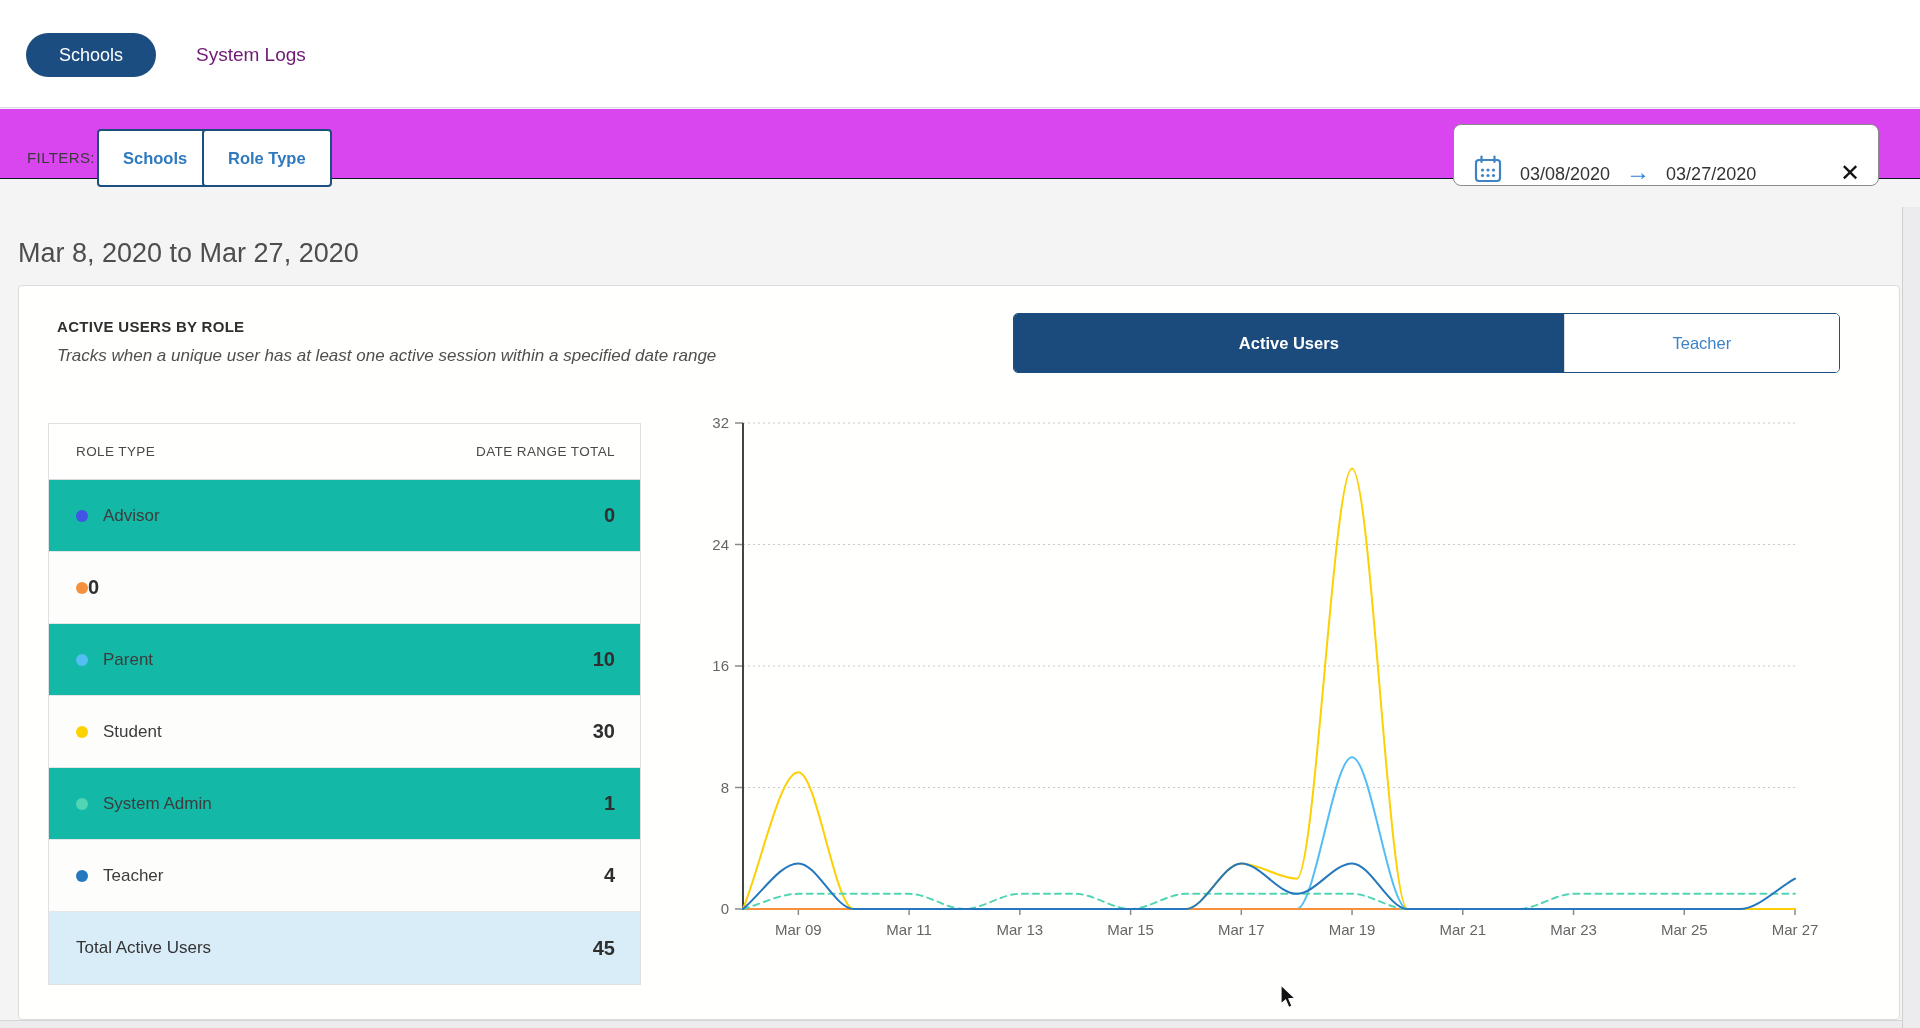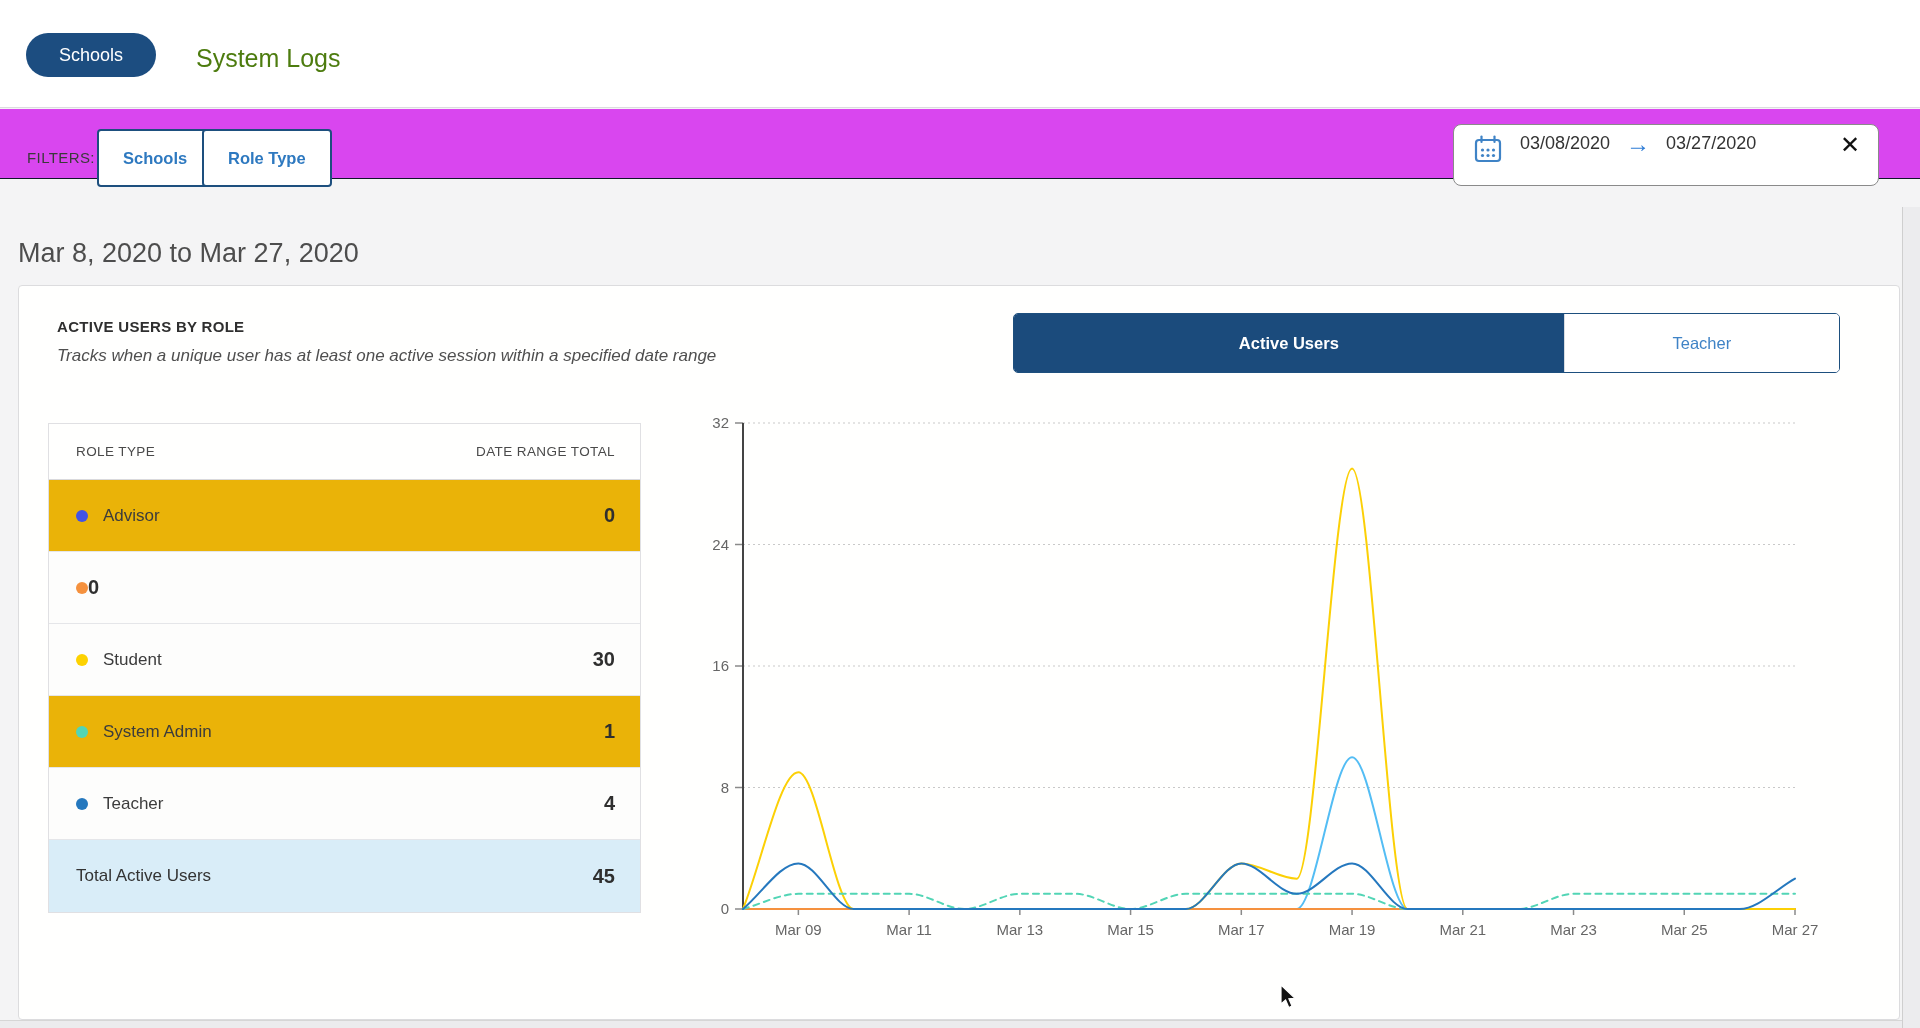--- a/index.html
+++ b/index.html
@@ -5,33 +5,33 @@
   * { margin:0; padding:0; box-sizing:border-box; }
   html,body { width:1920px; height:1028px; overflow:hidden; }
   body { font-family:"Liberation Sans", sans-serif; background:#fff; }
   #app { position:relative; width:1920px; height:1028px; background:#f4f4f5; }
 
   
   .topnav { position:absolute; left:0; top:0; width:1920px; height:108px; background:#fff; border-bottom:1px solid #dcdcde; }
   .pill { position:absolute; left:26px; top:33px; height:44px; min-width:130px; padding:0 30px;
           background:#1c4d80; color:#fff; border:none; border-radius:22px; font-size:18px;
           font-family:"Liberation Sans", sans-serif; cursor:pointer; }
-  .navlink { position:absolute; left:196px; top:44px; font-size:25px; color:#4d7c0f; cursor:pointer; }
+  .navlink { position:absolute; left:196px; top:44px; font-size:19px; color:#701a75; cursor:pointer; }
 
   
   .filtersbar { position:absolute; left:0; top:109px; width:1920px; height:70px; background:#d946ef; border-bottom:1px solid #0f172a; }
   .filters-label { position:absolute; left:27px; top:40px; font-size:15px; color:#3a3a3a; letter-spacing:.4px; }
   .filter-btn { position:absolute; top:20px; height:58px; background:#fff; border:2px solid #1d4f7e; border-radius:4px;
                 color:#2e79c0; font-weight:bold; font-size:16.5px; font-family:"Liberation Sans", sans-serif;
                 padding:0 24px; cursor:pointer; }
   .filter-btn.schools { left:97px; }
   .filter-btn.roletype { left:202px; }
   .datebox { position:absolute; left:1453px; top:15px; width:426px; height:62px; background:#fff;
-             border:1.5px solid #8a8a8a; border-radius:8px; display:flex; align-items:flex-start;
-             padding:8px 18px; gap:16px; cursor:pointer; }
+             border:1.5px solid #8a8a8a; border-radius:8px; display:flex; align-items:flex-end;
+             padding:0 18px; gap:16px; cursor:pointer; }
   .datebox .dtext { font-size:18px; color:#333; }
   .datebox .arrow { color:#2e7cd6; font-size:24px; line-height:1; transform:translateY(-1px); }
   .datebox .clear { margin-left:auto; font-size:24px; color:#111; cursor:pointer; line-height:1; }
 
   
   .heading { position:absolute; left:18px; top:238px; font-size:27px; color:#4d4d4d; }
   .card { position:absolute; left:18px; top:285px; width:1882px; height:735px; background:#fffffe;
           border:1px solid #dcdcde; border-radius:4px; }
   .card-title { position:absolute; left:38px; top:32px; font-size:15px; font-weight:bold; color:#2f2f2f; letter-spacing:.3px; }
   .card-sub { position:absolute; left:38px; top:60px; font-size:17px; font-style:italic; color:#4f4f4f; }
@@ -42,21 +42,21 @@
   .toggle .opt.active { width:551px; background:#1b4b7c; color:#fff; font-weight:bold; }
   .toggle .opt.inactive { width:276px; background:#fff; color:#3f83c6; border-left:1px solid #d8dde2; }
 
   
   .roletable { position:absolute; left:29px; top:137px; width:593px; border:1px solid #e0e0e3; background:#fff; }
   .thead { display:flex; height:56px; align-items:center; background:#fffffe; border-bottom:1px solid #d9d9dc;
            font-size:13.5px; color:#4a4a4a; letter-spacing:.4px; }
   .thead .h1 { padding-left:27px; flex:1; }
   .thead .h2 { padding-right:25px; text-align:right; }
   .trow { display:flex; height:72px; align-items:center; border-bottom:1px solid #e5e6e9; }
-  .trow.odd { background:#eab308; }
+  .trow.odd { background:#14b8a6; }
   .trow.even { background:#fdfdfc; }
   .trow .dot { width:12px; height:12px; border-radius:50%; margin-left:27px; flex:none; }
   .trow .tlabel { margin-left:15px; font-size:17px; color:#3c3c3c; flex:1; }
   .trow .tvalue { margin-right:25px; font-size:20px; font-weight:bold; color:#2f2f2f; }
   .trow.total { background:#d9edf8; border-bottom:none; }
   .trow.total .tlabel { margin-left:27px; font-weight:normal; color:#333; }
 
   
   #chart-svg { position:absolute; left:660px; top:410px; }
 
@@ -120,20 +120,25 @@
       </div>
       <div id="role-rows">
           <div class="trow odd">
             <span class="dot" style="background: rgb(66, 83, 230);"></span>
             <span class="tlabel">Advisor</span>
             <span class="tvalue">0</span>
           </div>
           <div class="trow even">
             <span class="dot" style="background: rgb(245, 145, 62);"></span>
             <span class="tvalue">0</span>
+          </div>
+          <div class="trow odd">
+            <span class="dot" style="background: rgb(83, 189, 244);"></span>
+            <span class="tlabel">Parent</span>
+            <span class="tvalue">10</span>
           </div>
           <div class="trow even">
             <span class="dot" style="background: rgb(253, 210, 1);"></span>
             <span class="tlabel">Student</span>
             <span class="tvalue">30</span>
           </div>
           <div class="trow odd">
             <span class="dot" style="background: rgb(82, 213, 181);"></span>
             <span class="tlabel">System Admin</span>
             <span class="tvalue">1</span>

